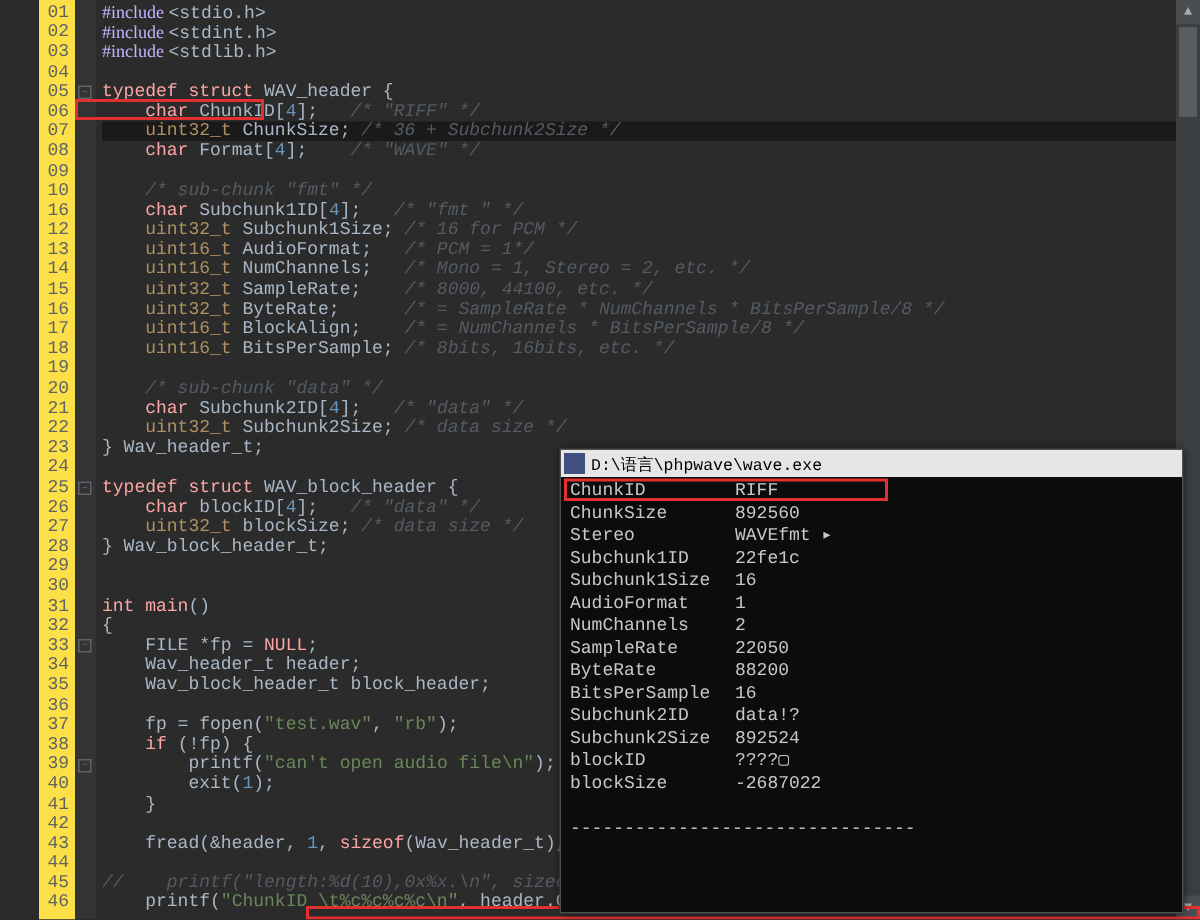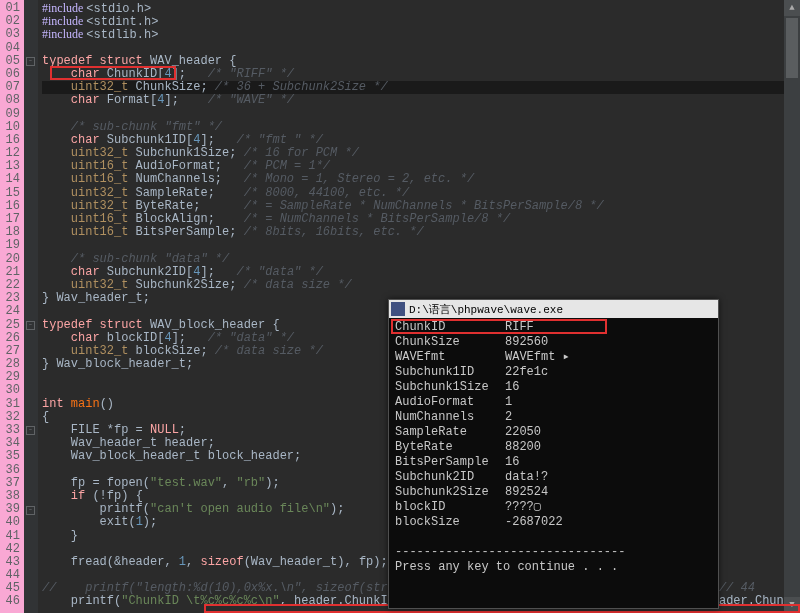--- a/index.html
+++ b/index.html
@@ -12,28 +12,29 @@
   height: 613px;
   overflow: hidden;
   position: relative;
 }
 .editor {
   display: flex;
   width: 100%;
   height: 100%;
 }
 .gutter {
-  background: #f9a8d4;
+  background: #fde047;
   color: #606366;
   text-align: right;
   padding: 2px 4px 2px 2px;
   line-height: 13.2px;
   user-select: none;
   width: 24px;
   flex-shrink: 0;
+  margin-left: 26px;
 }
 .gutter div { height: 13.2px; }
 .fold-col {
   background: #313335;
   width: 14px;
   flex-shrink: 0;
   position: relative;
 }
 .fold-box {
   position: absolute;
@@ -54,34 +55,34 @@
   position: relative;
 }
 .code .line { height: 13.2px; display: block; }
 .hl-line { background: #1a1a1a; }
 .pre { color: #c4b5fd; font-family: Liberation Serif, serif; }
 .kw { color: #fca5a5; }
 .type { color: #b09060; }
 .str { color: #6a8759; }
 .num { color: #6897bb; }
 .cmt { color: #555b63; font-style: italic; }
-.fn { color: #f97316; }
+.fn { color: #fca5a5; }
 .pn { color: #a9b7c6; }
 
 .redbox {
   position: absolute;
   border: 2px solid #e03030;
   pointer-events: none;
 }
 
 .term {
   position: absolute;
-  left: 388px;
+  left: 373px;
   top: 299px;
-  width: 331px;
+  width: 416px;
   height: 310px;
   background: #0c0c0c;
   border: 1px solid #505050;
   box-shadow: 0 0 6px rgba(0,0,0,0.6);
   color: #c8c8c8;
   font-size: 12px;
 }
 .term .titlebar {
   background: #e6e6e6;
   color: #000;
@@ -190,21 +191,21 @@
   <div class="body" id="termbody">
       <div class="row">
         <span class="k">ChunkID</span>
         <span>RIFF</span>
       </div>
       <div class="row">
         <span class="k">ChunkSize</span>
         <span>892560</span>
       </div>
       <div class="row">
-        <span class="k">WAVEfmt</span>
+        <span class="k">Stereo</span>
         <span>WAVEfmt ▸</span>
       </div>
       <div class="row">
         <span class="k">Subchunk1ID</span>
         <span>22fe1c</span>
       </div>
       <div class="row">
         <span class="k">Subchunk1Size</span>
         <span>16</span>
       </div>
@@ -243,16 +244,15 @@
       <div class="row">
         <span class="k">blockID</span>
         <span>????▢</span>
       </div>
       <div class="row">
         <span class="k">blockSize</span>
         <span>-2687022</span>
       </div>
       <div>&nbsp;</div>
       <div>--------------------------------</div>
-      <div>Press any key to continue . . .</div>
     </div>
   <div id="term-redbox" class="redbox" style="top: 19px; left: 2px; width: 216px; height: 15px;"></div>
 </div>
 
 </body></html>

